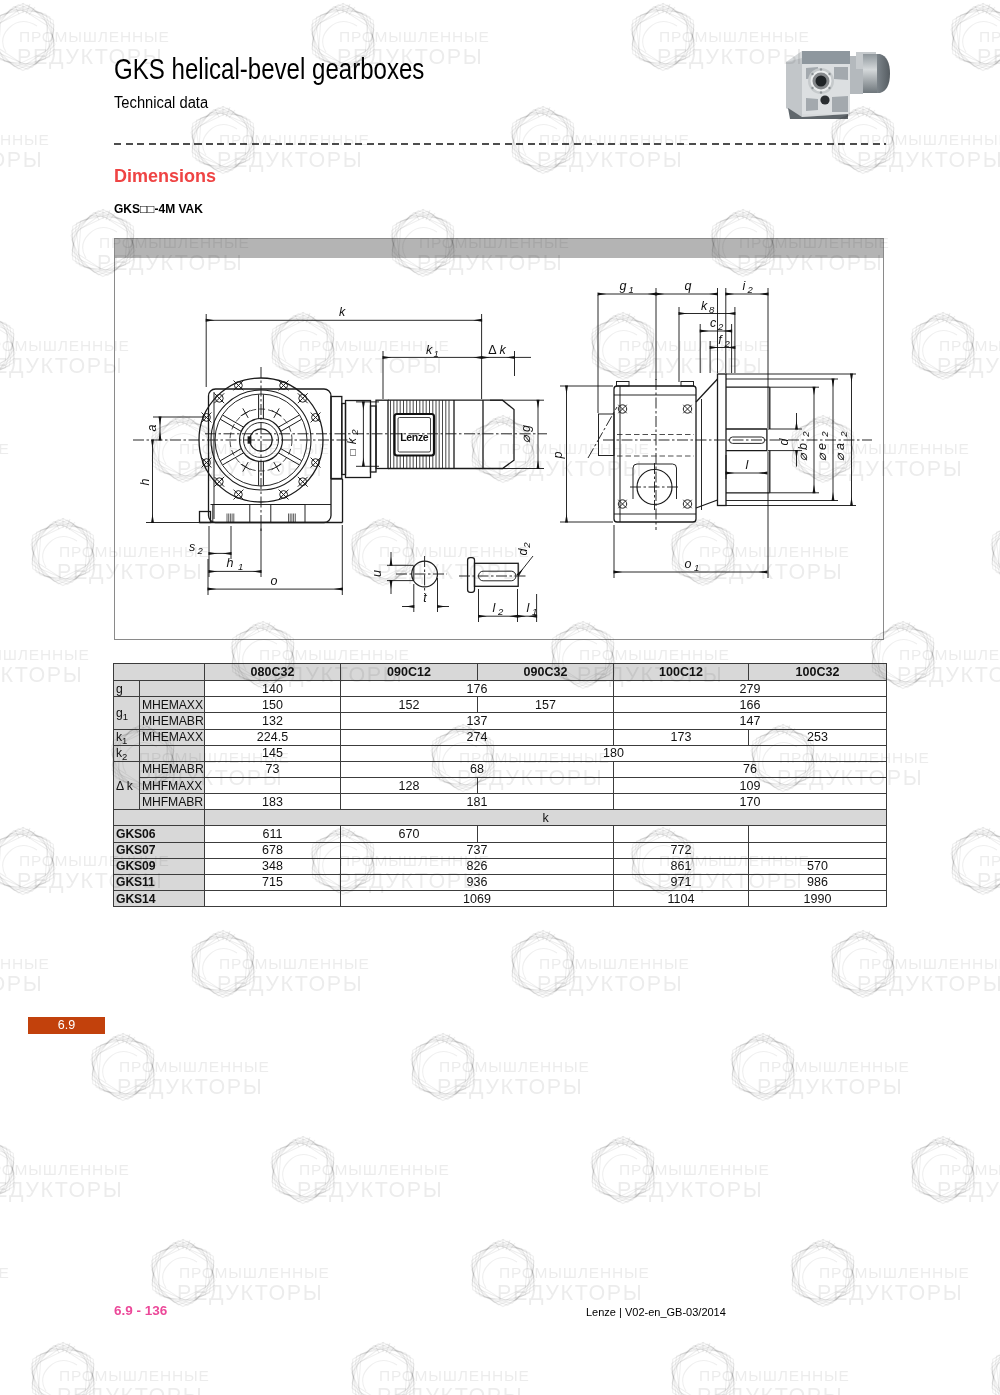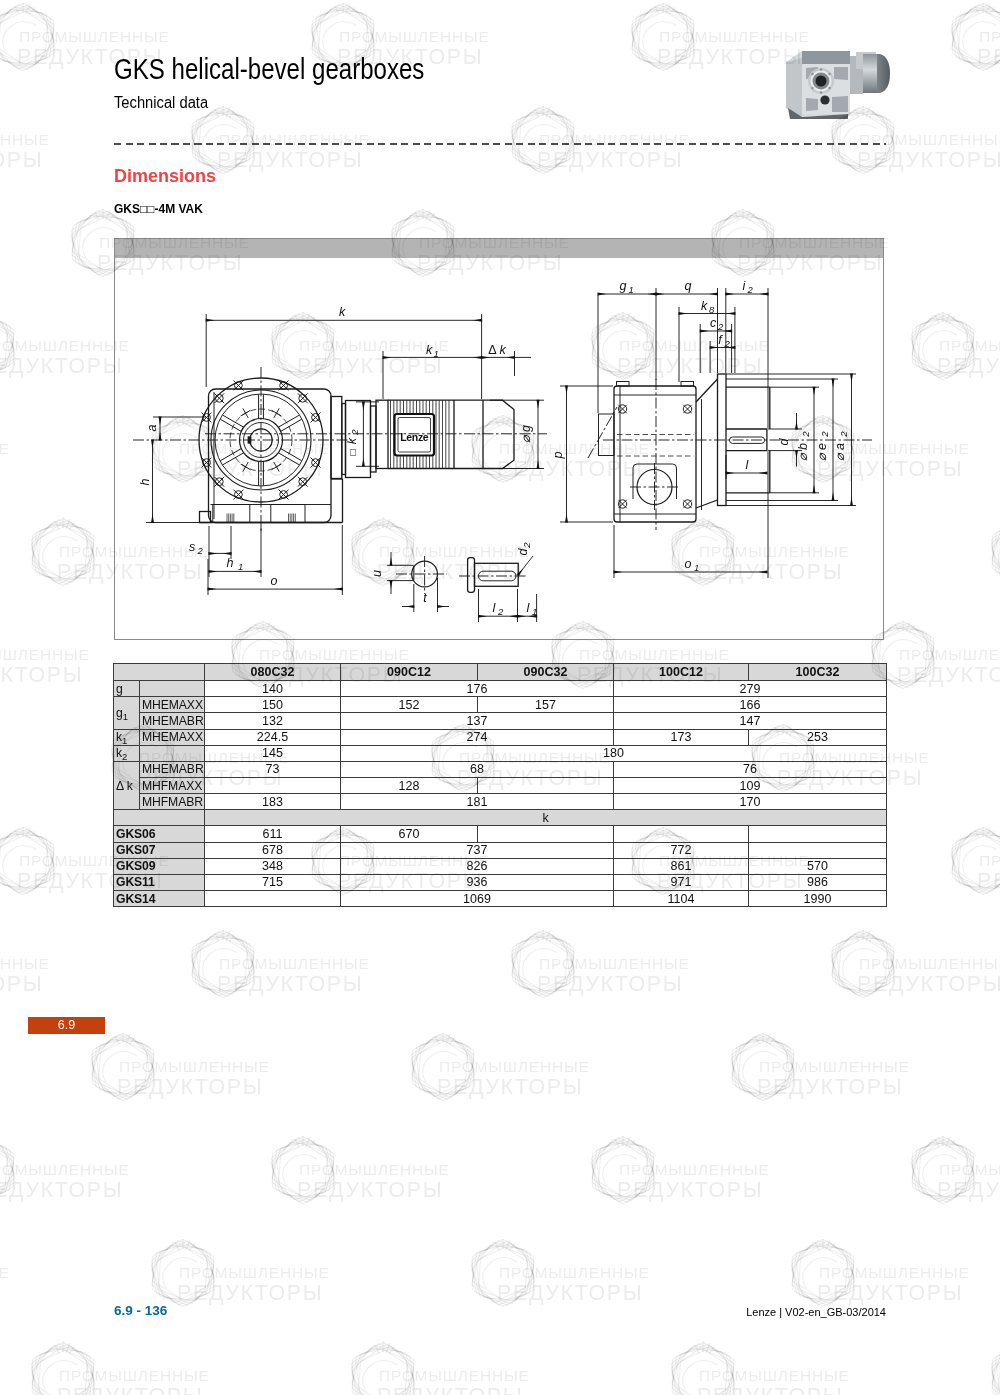--- a/index.html
+++ b/index.html
@@ -612,23 +612,23 @@
           <td colspan="2">1069</td>
           <td>1104</td>
           <td>1990</td>
         </tr>
 </tbody>
     </table>
 </div>
 
 <div class="abs" style="left:13px;top:1017px;width:77px;height:17px;background:#c2410c;color:#fff;font-size:12.5px;text-align:center;line-height:17px;margin-left:15px;">6.9</div>
 
-<div class="abs" style="left:114px;top:1303px;font-size:13.5px;font-weight:700;color:#0369a1;">6.9 - 136</div>
-
-<div class="abs" style="left:586px;top:1306px;width:300px;text-align:right;font-size:11px;color:#000;">Lenze | V02-en_GB-03/2014</div>
+<div class="abs" style="left:114px;top:1303px;font-size:13.5px;font-weight:700;color:#ec4899;">6.9 - 136</div>
+
+<div class="abs" style="left:586px;top:1306px;width:300px;text-align:left;font-size:11px;color:#000;">Lenze | V02-en_GB-03/2014</div>
 
 <svg class="abs" style="left:0;top:0;z-index:10;pointer-events:none;" width="1000" height="1395" viewBox="0 0 1000 1395">
 <defs>
 <symbol id="wm" overflow="visible">
   <g stroke="rgba(40,40,40,0.075)" fill="none" stroke-width="1.1">
     <path d="M38.0,1.4 L7.7,18.2 L7.7,51.8 L38.0,68.6 L68.3,51.8 L68.3,18.2 Z"></path>
     <path d="M33.3,2.7 L6.5,22.8 L11.2,55.1 L42.7,67.3 L69.5,47.2 L64.8,14.9 Z"></path>
     <path d="M28.9,4.5 L6.0,27.3 L15.1,57.8 L47.1,65.5 L70.0,42.7 L60.9,12.2 Z"></path>
     <path d="M25.2,7.4 L6.7,31.8 L19.5,59.5 L50.8,62.6 L69.3,38.2 L56.5,10.5 Z"></path>
     <path d="M42.7,3.2 L11.6,15.2 L6.9,47.0 L33.3,66.8 L64.4,54.8 L69.1,23.0 Z"></path>

